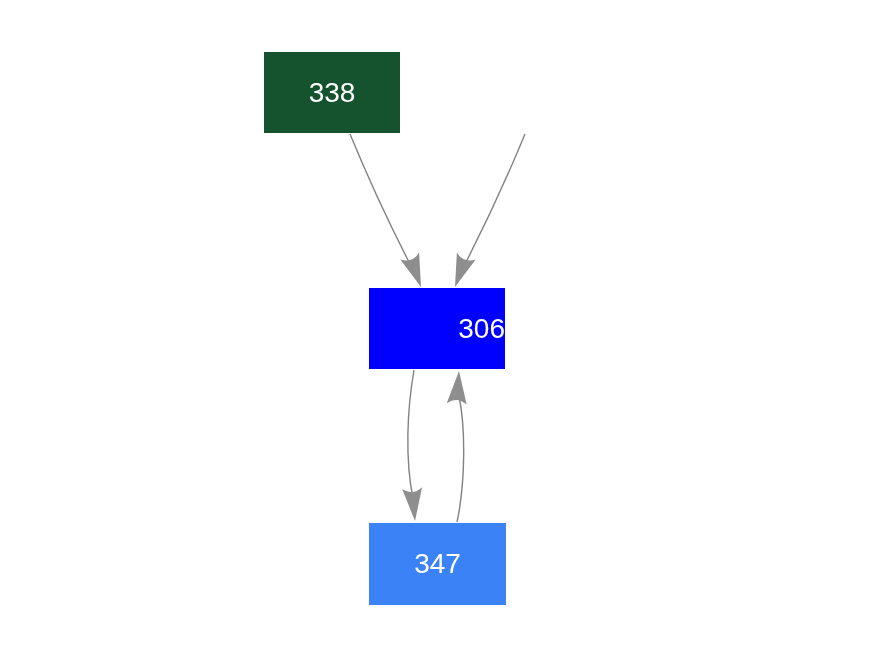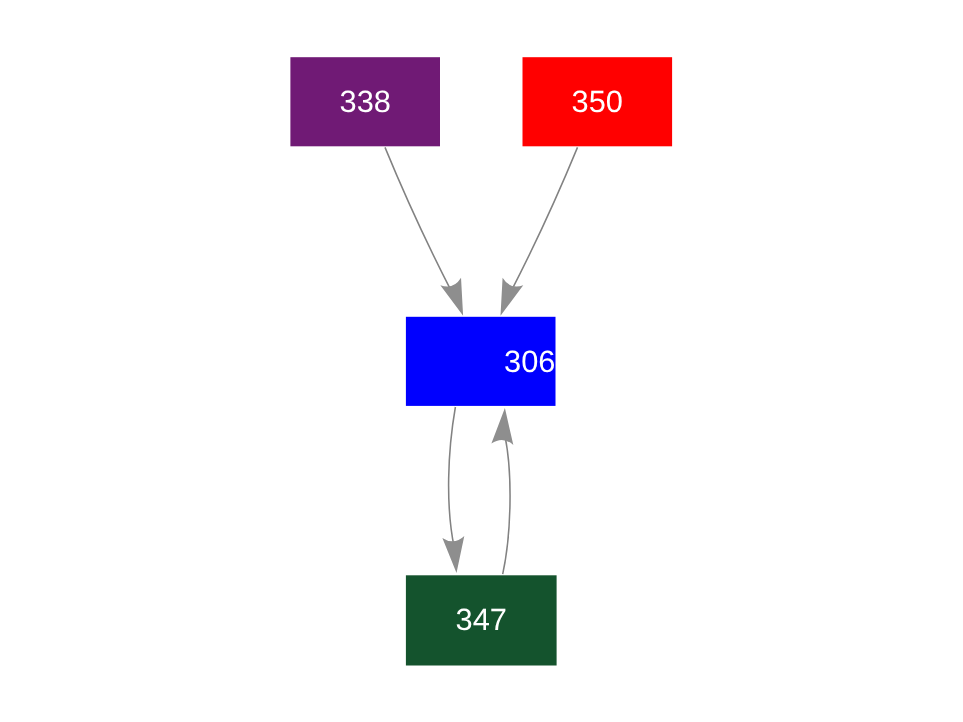--- a/index.html
+++ b/index.html
@@ -62,29 +62,26 @@
       <path class="edge-line" d="M 414 370 C 407 410 405 460 413 498" stroke="#828282"></path>
       <path d="M 0 0 L -10 -33 Q 0 -25 10 -33 Z" transform="translate(415,521) rotate(-5)" fill="#8e8e8e"></path>
     </g>
 
     <g>
       <path class="edge-line" d="M 457 522 C 465 485 466 430 459 396" stroke="#828282"></path>
       <path d="M 0 0 L -10 -33 Q 0 -25 10 -33 Z" transform="translate(459,371) rotate(184)" fill="#8e8e8e"></path>
     </g>
   </svg>
 
-  <div class="node node-338" style="background: #701a75; color: rgb(255, 255, 255);">
+  <div class="node node-338" style="background: #14532d; color: rgb(255, 255, 255);">
     <span>338</span>
   </div>
 
-  <div class="node node-350" style="background: rgb(255, 0, 0); color: rgb(255, 255, 255);">
-    <span>350</span>
-  </div>
 
   <div class="node node-306" style="background: rgb(0, 0, 255); color: rgb(255, 255, 255); justify-content: flex-end;">
     <span>306</span>
   </div>
 
-  <div class="node node-347" style="background: #14532d; color: rgb(255, 255, 255);">
+  <div class="node node-347" style="background: #3b82f6; color: rgb(255, 255, 255);">
     <span>347</span>
   </div>
 
 </div>
 
 </body></html>

